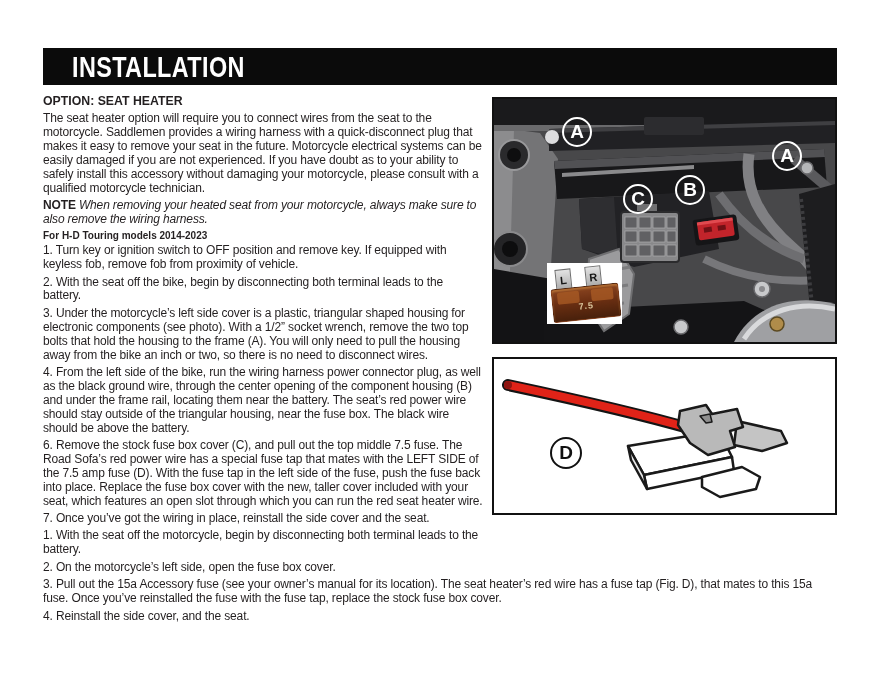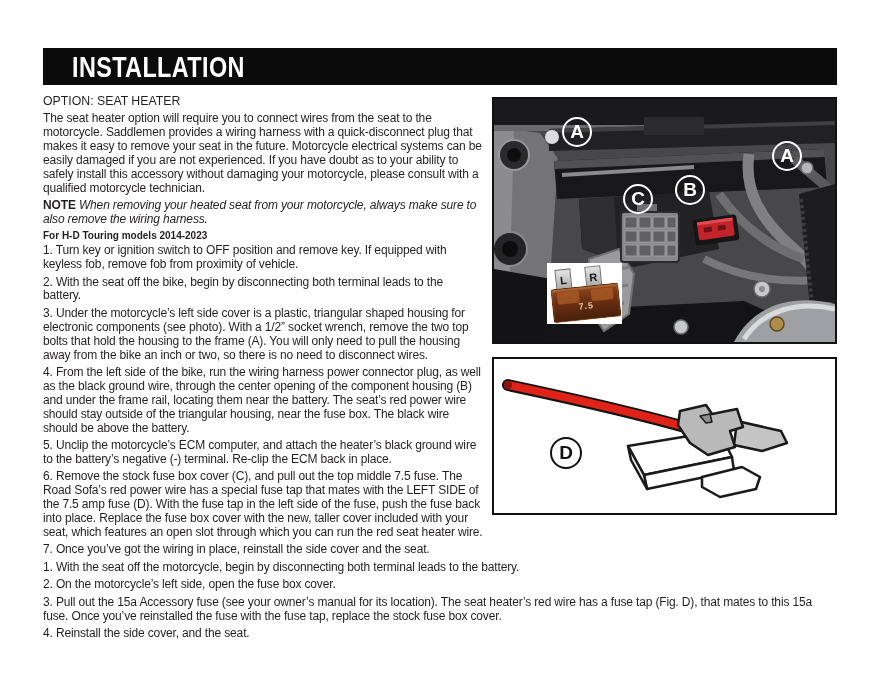--- a/index.html
+++ b/index.html
@@ -12,21 +12,21 @@
   .title-bar{
     height:37px;background:#0b0b0b;display:flex;align-items:center;
     padding-left:29px;box-sizing:border-box;
   }
   .title-bar h1{
     margin:0;color:#ffffff;font-size:30px;font-weight:800;line-height:37px;
     letter-spacing:.5px;transform:scaleX(.78);transform-origin:left center;white-space:nowrap;
   }
   
   .content{margin-top:0;}
-  .content h2{font-size:12.3px;font-weight:normal;margin:9px 0 4px 0;}
+  .content h2{font-size:12.3px;font-weight:bold;margin:9px 0 4px 0;}
   .content h3{font-size:10px;font-weight:bold;margin:3px 0 3px 0;}
   .content p{font-size:12px;line-height:13.9px;margin:0 0 3.5px 0;letter-spacing:-.15px;}
   .content p .note-label{font-weight:bold;}
   .content p em{font-style:italic;}
   
   .figures{float:right;width:345px;margin:3px 0 24px 8px;}
   figure{margin:0;position:relative;}
   .photo-figure{
     width:341px;height:243px;border:2px solid #111111;position:relative;background:#48484a;
   }
@@ -202,21 +202,20 @@
 
     <h2>OPTION: SEAT HEATER</h2>
     <p>The seat heater option will require you to connect wires from the seat to the motorcycle. Saddlemen provides a wiring harness with a quick-disconnect plug that makes it easy to remove your seat in the future. Motorcycle electrical systems can be easily damaged if you are not experienced. If you have doubt as to your ability to safely install this accessory without damaging your motorcycle, please consult with a qualified motorcycle technician.</p>
     <p><span class="note-label">NOTE</span> <em>When removing your heated seat from your motorcycle, always make sure to also remove the wiring harness.</em></p>
 
     <h3>For H-D Touring models 2014-2023</h3>
     <p>1. Turn key or ignition switch to OFF position and remove key. If equipped with keyless fob, remove fob from proximity of vehicle.</p>
     <p>2. With the seat off the bike, begin by disconnecting both terminal leads to the battery.</p>
     <p>3. Under the motorcycle’s left side cover is a plastic, triangular shaped housing for electronic components (see photo). With a 1/2” socket wrench, remove the two top bolts that hold the housing to the frame (A). You will only need to pull the housing away from the bike an inch or two, so there is no need to disconnect wires.</p>
     <p>4. From the left side of the bike, run the wiring harness power connector plug, as well as the black ground wire, through the center opening of the component housing (B) and under the frame rail, locating them near the battery. The seat’s red power wire should stay outside of the triangular housing, near the fuse box. The black wire should be above the battery.</p>
-    <p>5. Unclip the motorcycle’s ECM computer, and attach the heater’s black ground wire to the battery’s negative (-) terminal. Re-clip the ECM back in place.</p>
     <p>6. Remove the stock fuse box cover (C), and pull out the top middle 7.5 fuse. The Road Sofa’s red power wire has a special fuse tap that mates with the LEFT SIDE of the 7.5 amp fuse (D). With the fuse tap in the left side of the fuse, push the fuse back into place. Replace the fuse box cover with the new, taller cover included with your seat, which features an open slot through which you can run the red seat heater wire.</p>
     <p>7. Once you’ve got the wiring in place, reinstall the side cover and the seat.</p>
 
     <p>1. With the seat off the motorcycle, begin by disconnecting both terminal leads to the battery.</p>
     <p>2. On the motorcycle’s left side, open the fuse box cover.</p>
     <p>3. Pull out the 15a Accessory fuse (see your owner’s manual for its location). The seat heater’s red wire has a fuse tap (Fig. D), that mates to this 15a fuse. Once you’ve reinstalled the fuse with the fuse tap, replace the stock fuse box cover.</p>
     <p>4. Reinstall the side cover, and the seat.</p>
   </main>
 </div>
 

